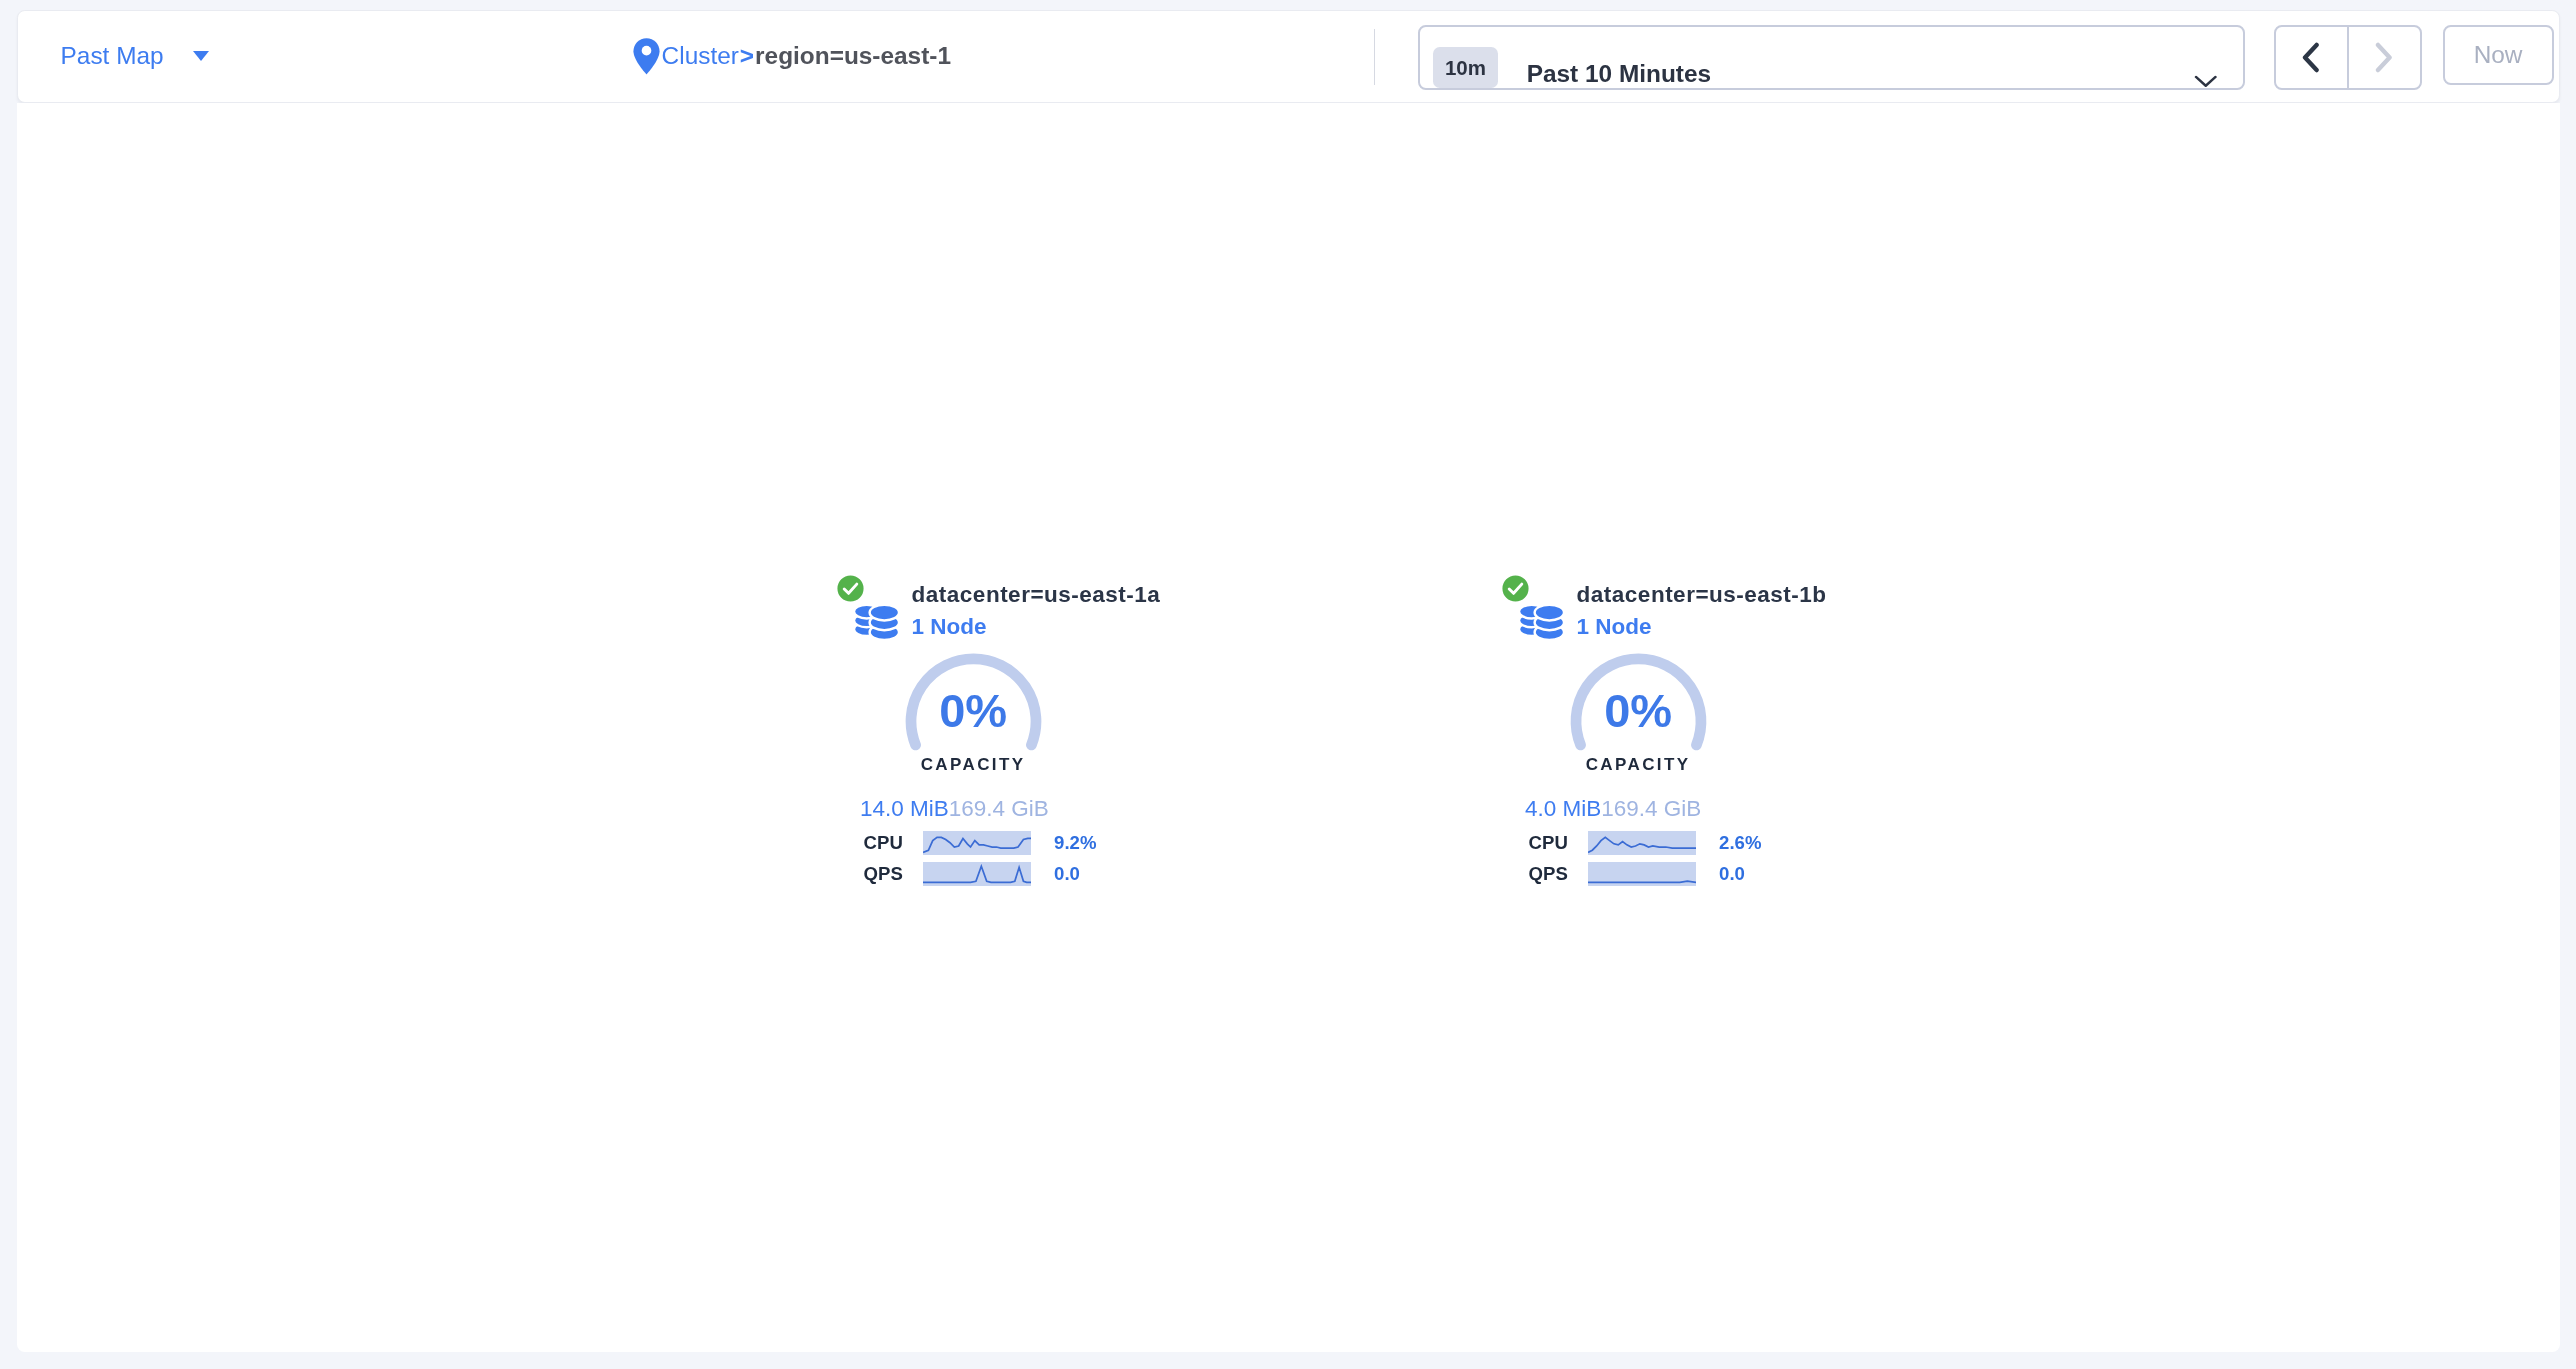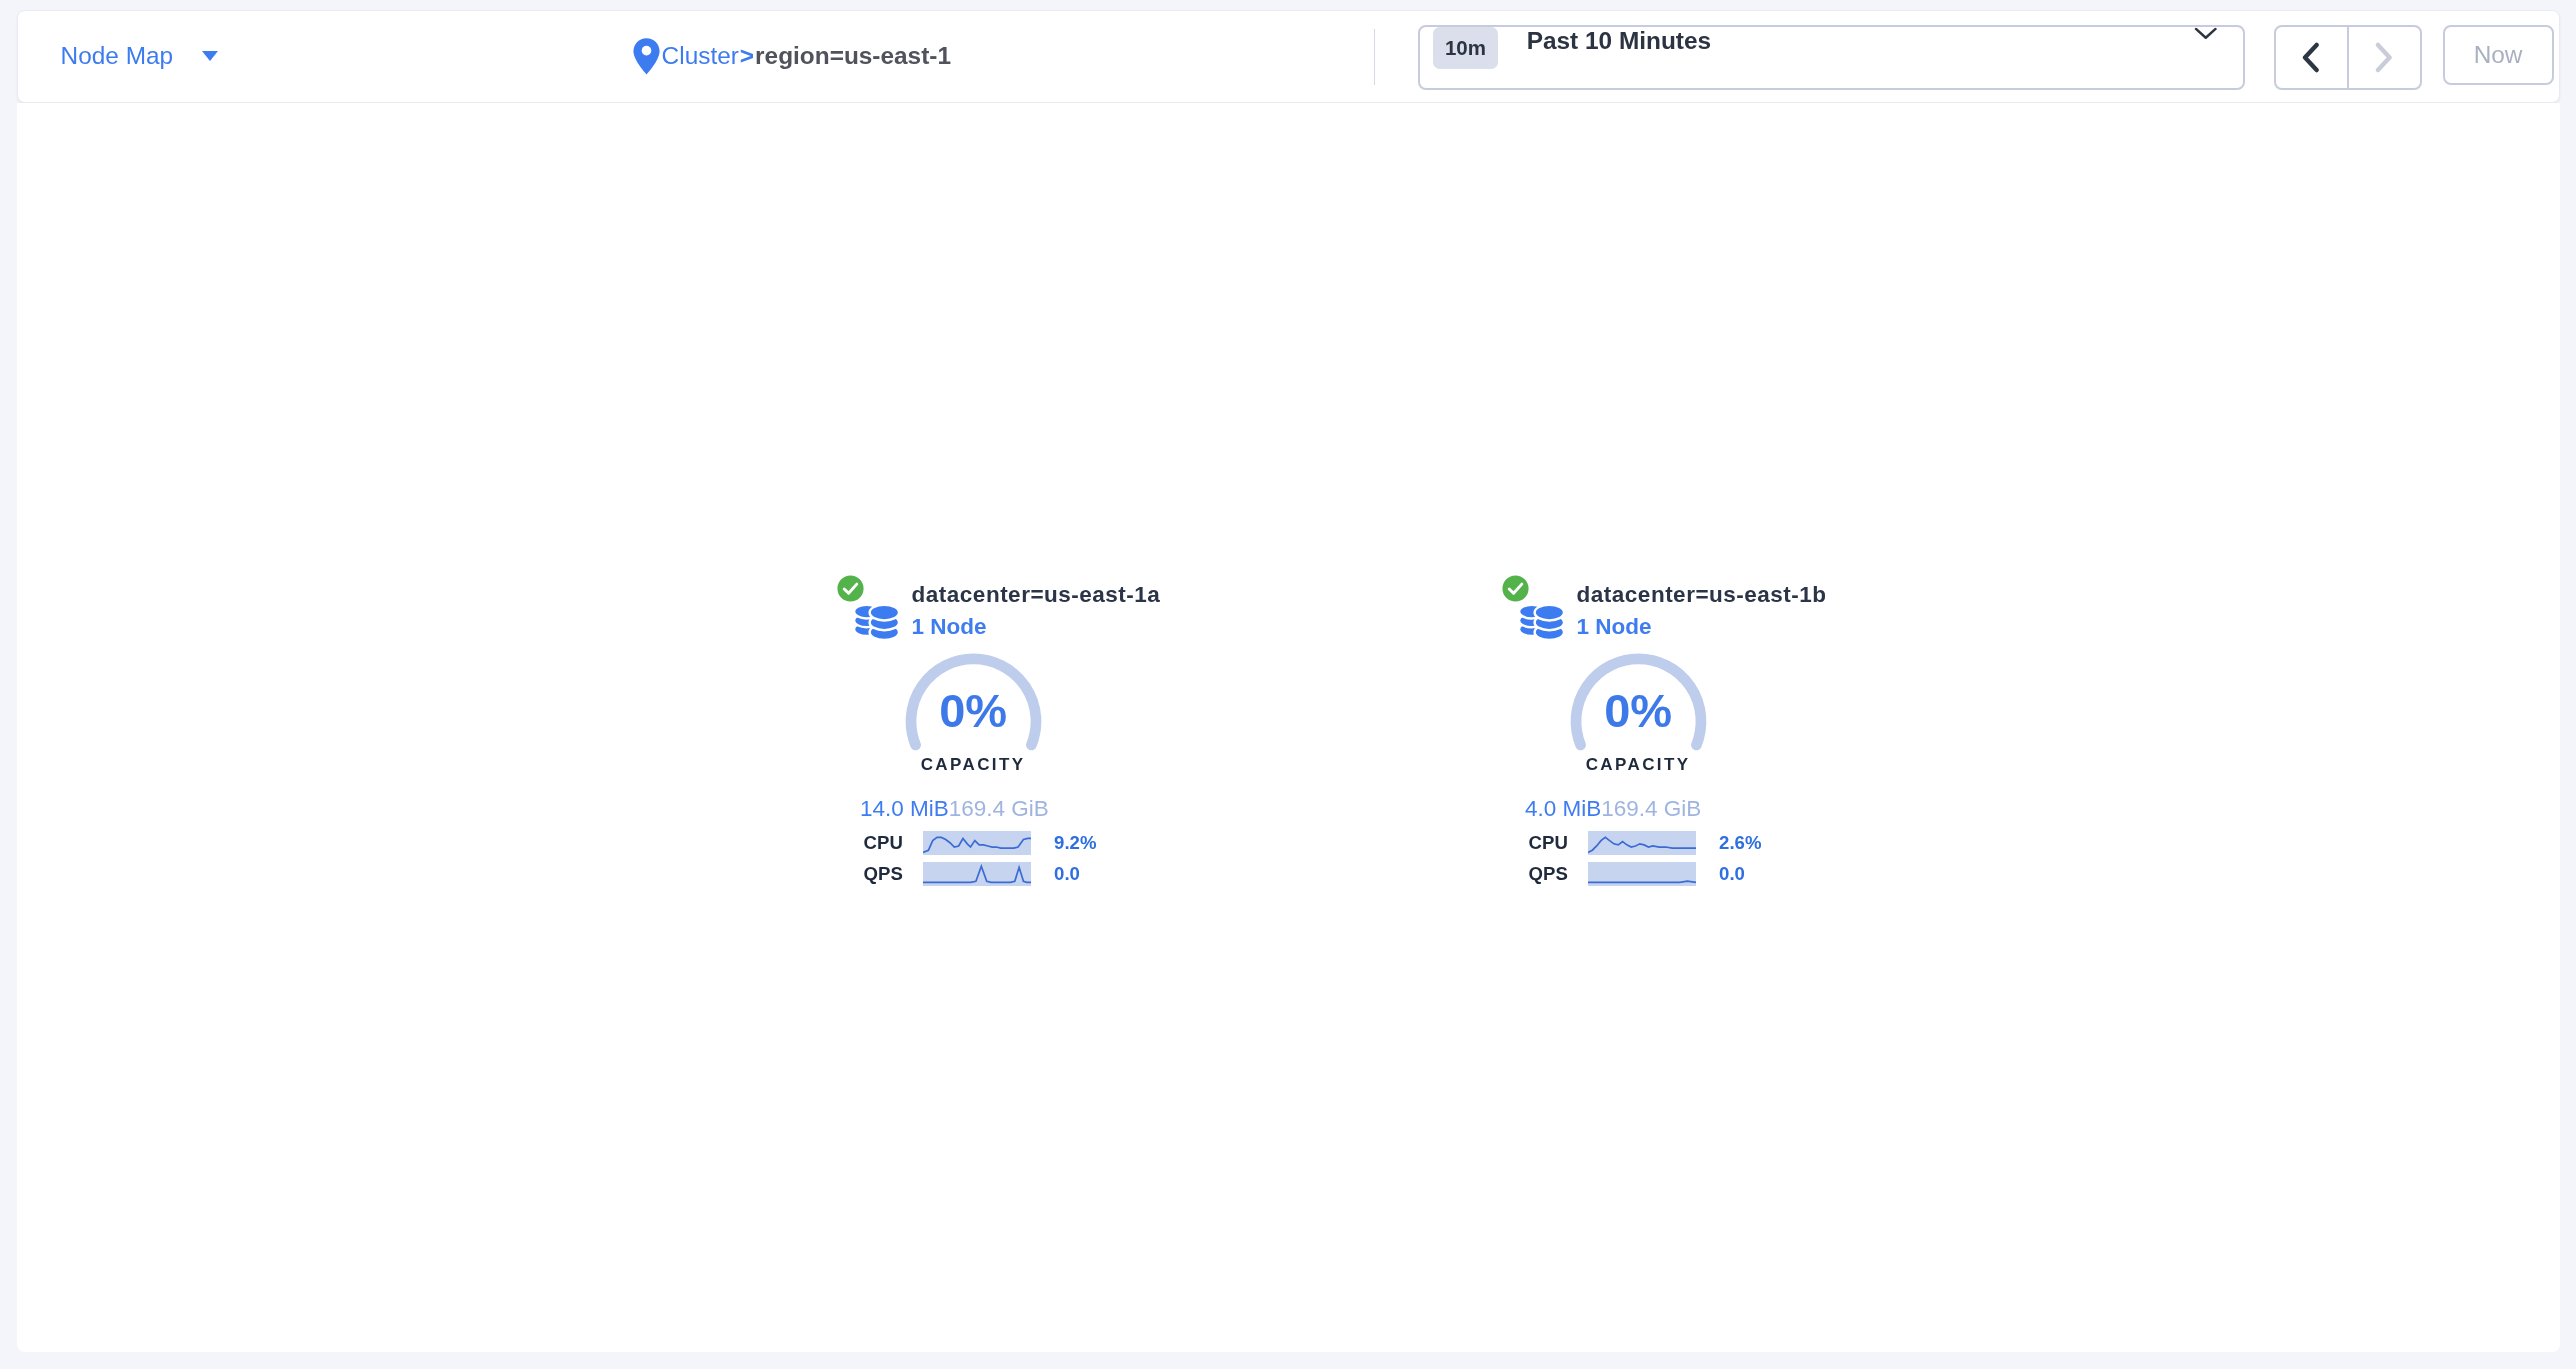--- a/index.html
+++ b/index.html
@@ -34,21 +34,21 @@
   .breadcrumb .link { color: #3d7cf0; cursor: pointer; }
   .breadcrumb .sep { color: #3d7cf0; font-weight: bold; }
   .breadcrumb .current { color: #50535b; font-weight: bold; }
   .header-divider {
     position: absolute; left: 1356px; top: 18.6px; width: 1px; height: 56px;
     background: #d6d9e2;
   }
   .time-dropdown {
     position: absolute; left: 1400px; top: 14.7px; width: 827px; height: 65px;
     border: 2px solid #c7ccdc; border-radius: 7.8px; background: #fff;
-    display: flex; align-items: flex-start; padding: 0 25.4px 0 13.7px; cursor: pointer;
+    display: flex; align-items: flex-end; padding: 0 25.4px 0 13.7px; cursor: pointer;
   }
   .time-badge {
     background: #dbdfeb; color: #2c3342; font-weight: bold; font-size: 20.5px;
     padding: 8.8px 11.7px; border-radius: 6.8px;
   }
   .time-label { margin-left: 29px; font-size: 24.4px; font-weight: bold; color: #2c3342; }
   .time-chevron { margin-left: auto; }
   .nav-group { position: absolute; left: 2256px; top: 14.7px; height: 65px; display: flex; }
   .nav-btn {
     width: 75px; height: 65px; background: #fff; border: 2px solid #c7ccdc;
@@ -116,21 +116,21 @@
     display: flex; align-items: center; justify-content: center; gap: 9.8px;
     font-size: 25.4px; color: #4a5160; cursor: pointer;
   }
 </style>
 </head>
 <body>
 
 <div class="header-bar">
 
   <div class="view-selector">
-    <span class="view-selector-label">Node Map</span>
+    <span class="view-selector-label">Past Map</span>
     <span class="caret-down"></span>
   </div>
 
   <div class="breadcrumb">
     <svg width="29" height="39" viewBox="0 0 30 40">
       <path d="M15 1 C7.3 1 1.5 7 1.5 14.5 c0 9.5 13.5 24 13.5 24 s13.5 -14.5 13.5 -24 C28.5 7 22.7 1 15 1 z" fill="#3d7cf0"></path>
       <circle cx="15" cy="14" r="5" fill="#ffffff"></circle>
     </svg>
     <span class="link">Cluster</span>
     <span class="sep">&gt;</span>

